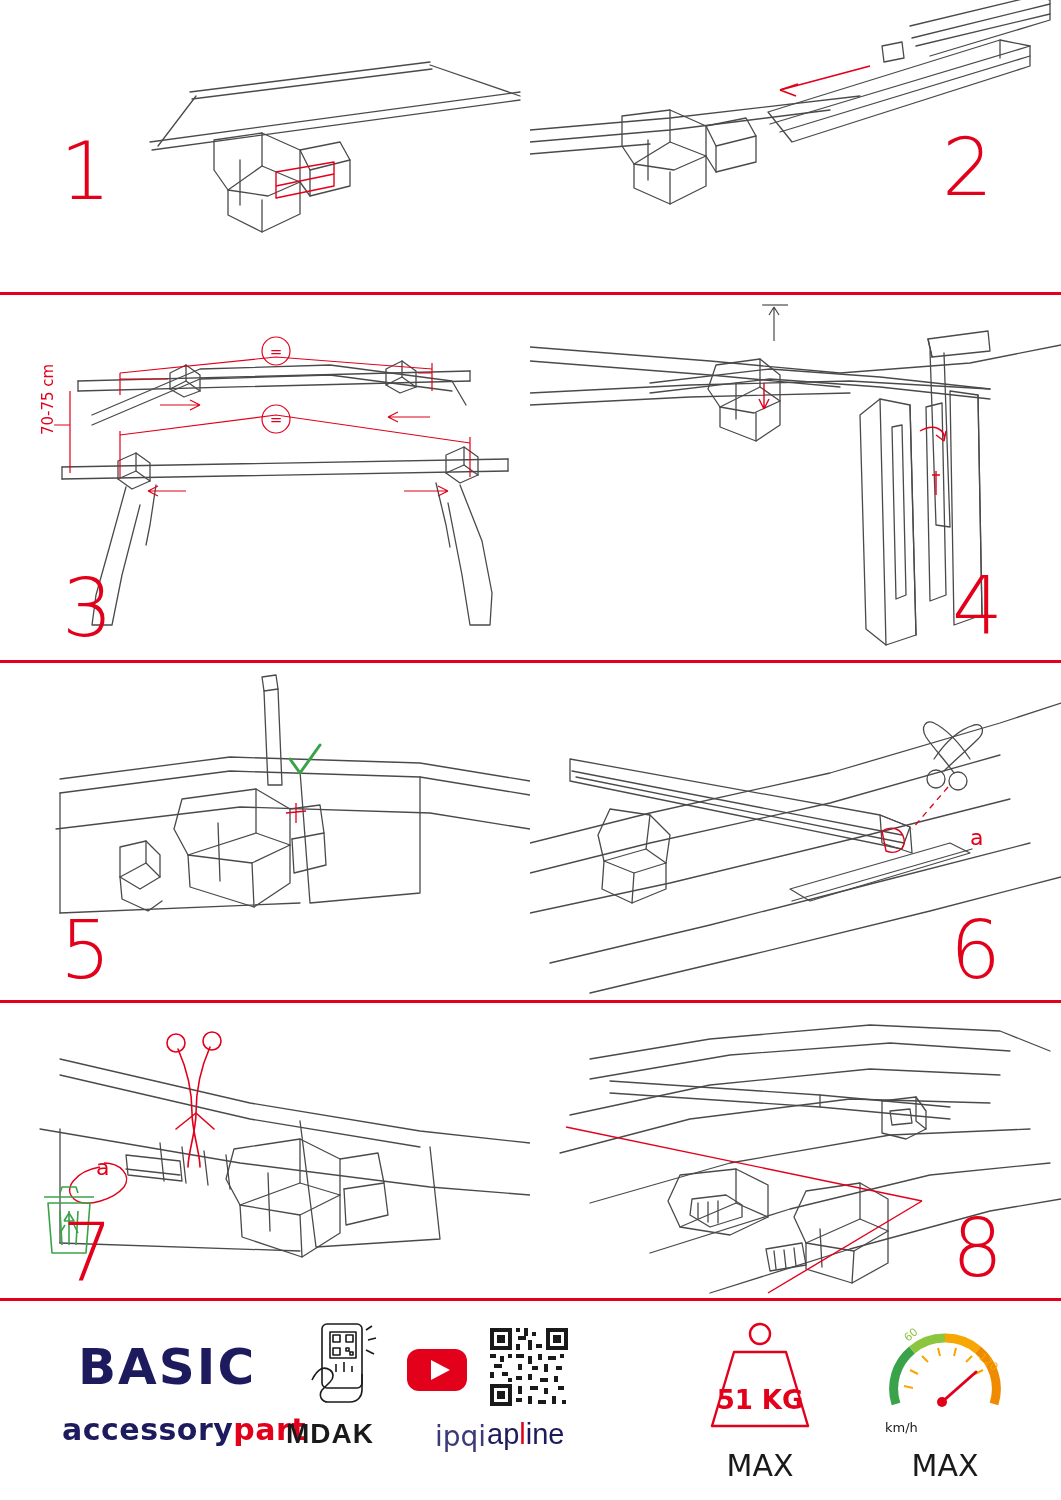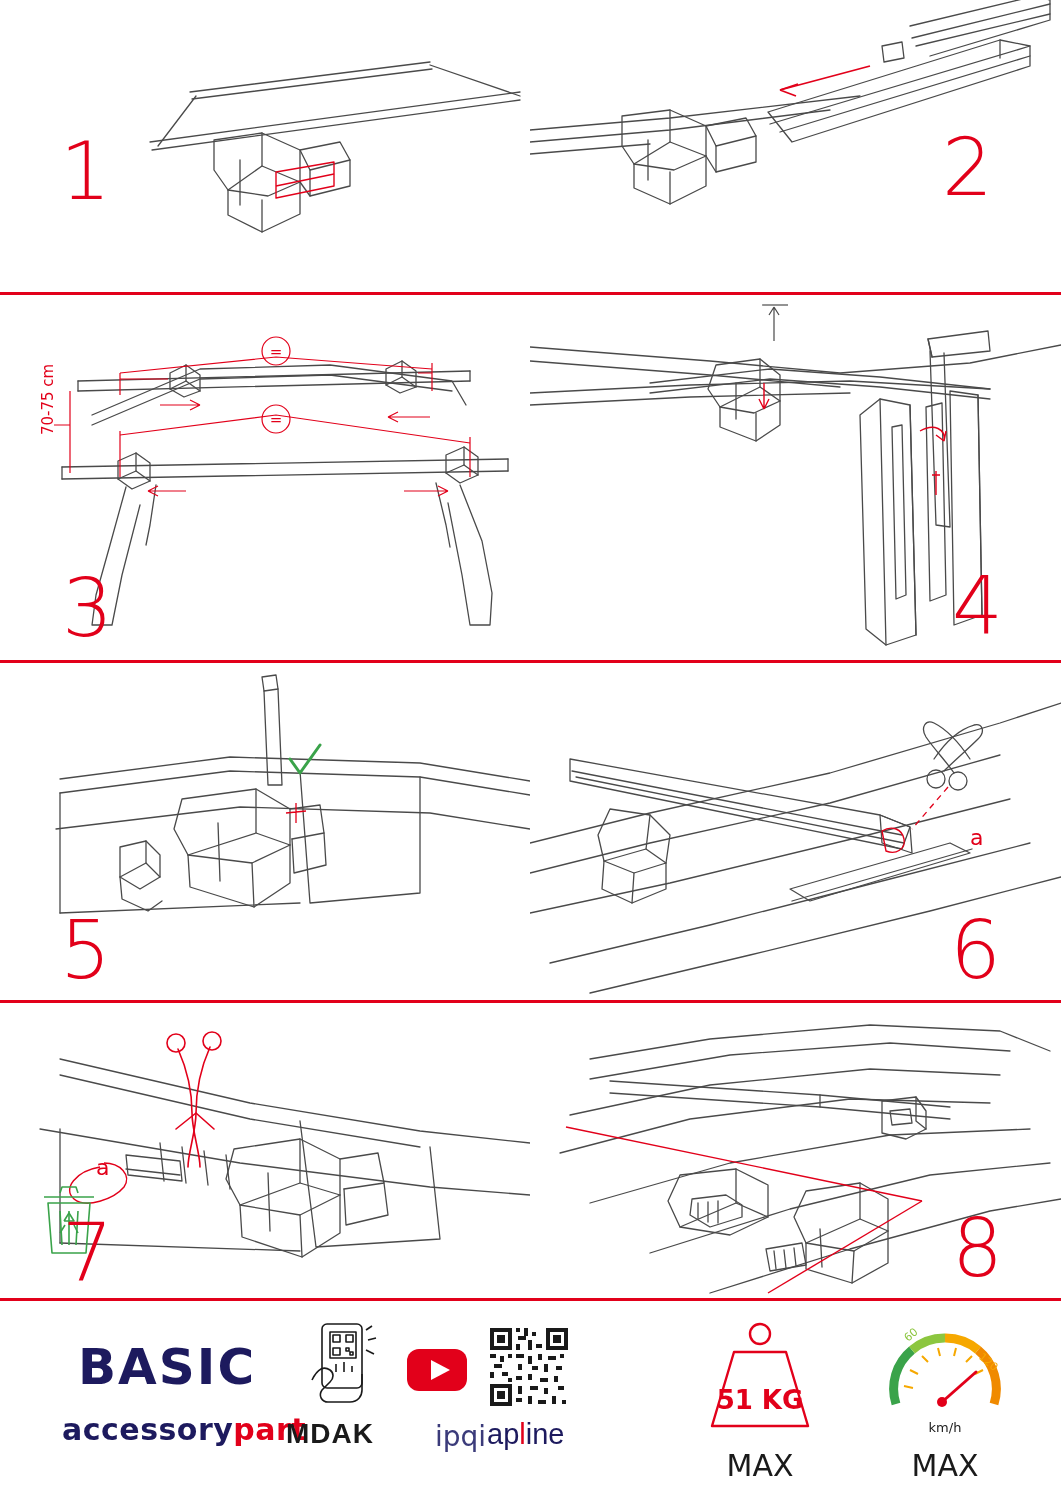--- a/index.html
+++ b/index.html
@@ -135,21 +135,21 @@
     text-align: center;
     font-family: "DejaVu Sans", sans-serif;
     font-size: 30px;
     color: #1a1a1a;
   }
   .kmh {
     position: absolute;
     left: 885px;
     top: 120px;
     width: 120px;
-    text-align: center;
+    text-align: left;
     font-family: "DejaVu Sans", sans-serif;
     font-size: 13px;
     color: #1a1a1a;
   }
 </style>
 </head>
 <body>
 
 <div class="sheet">
 

